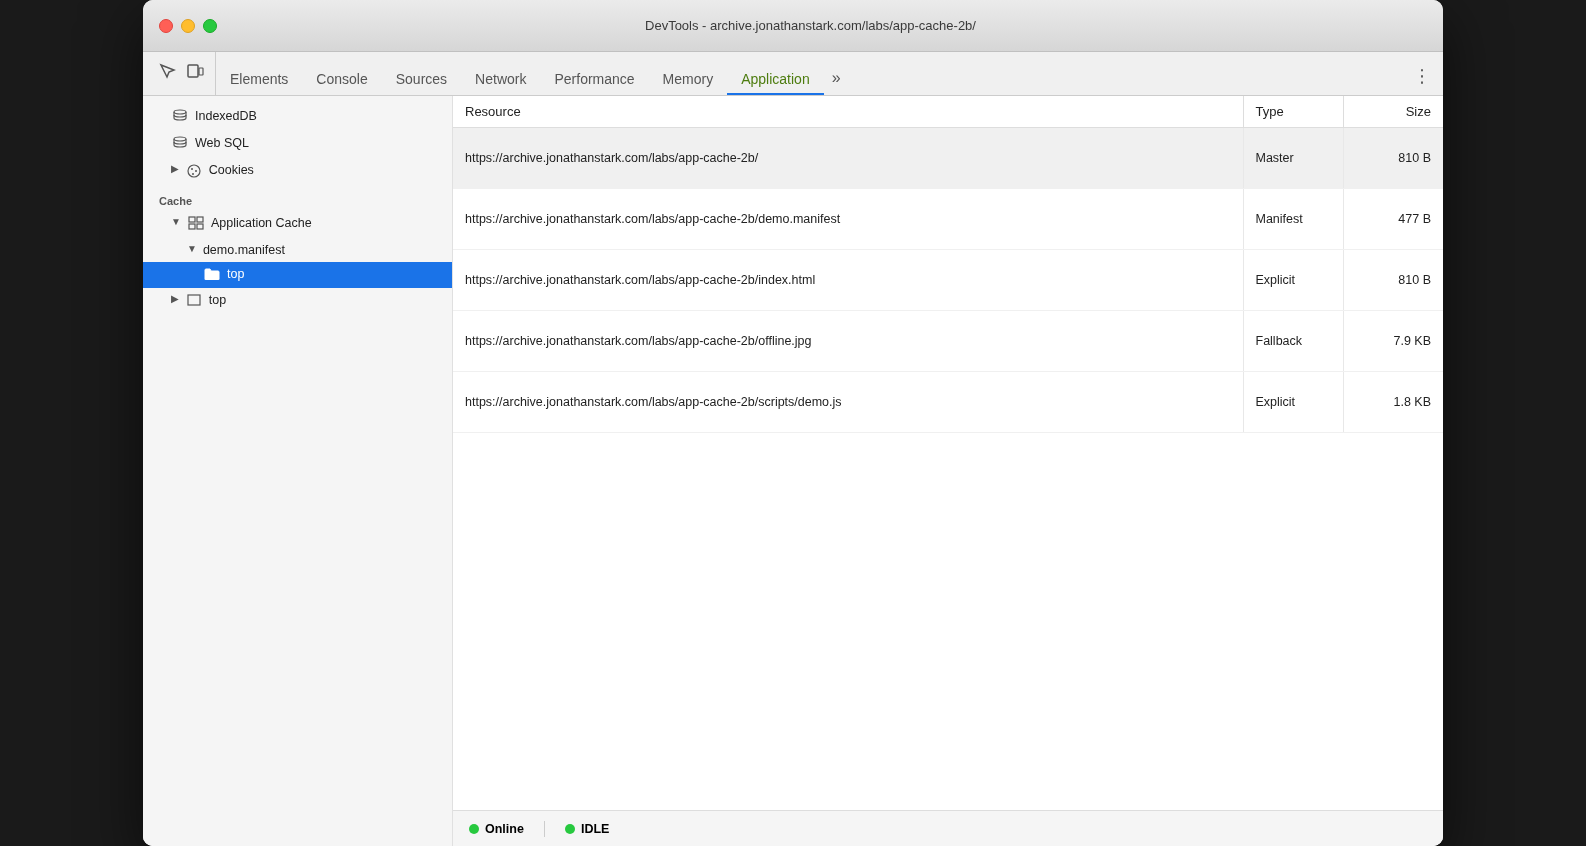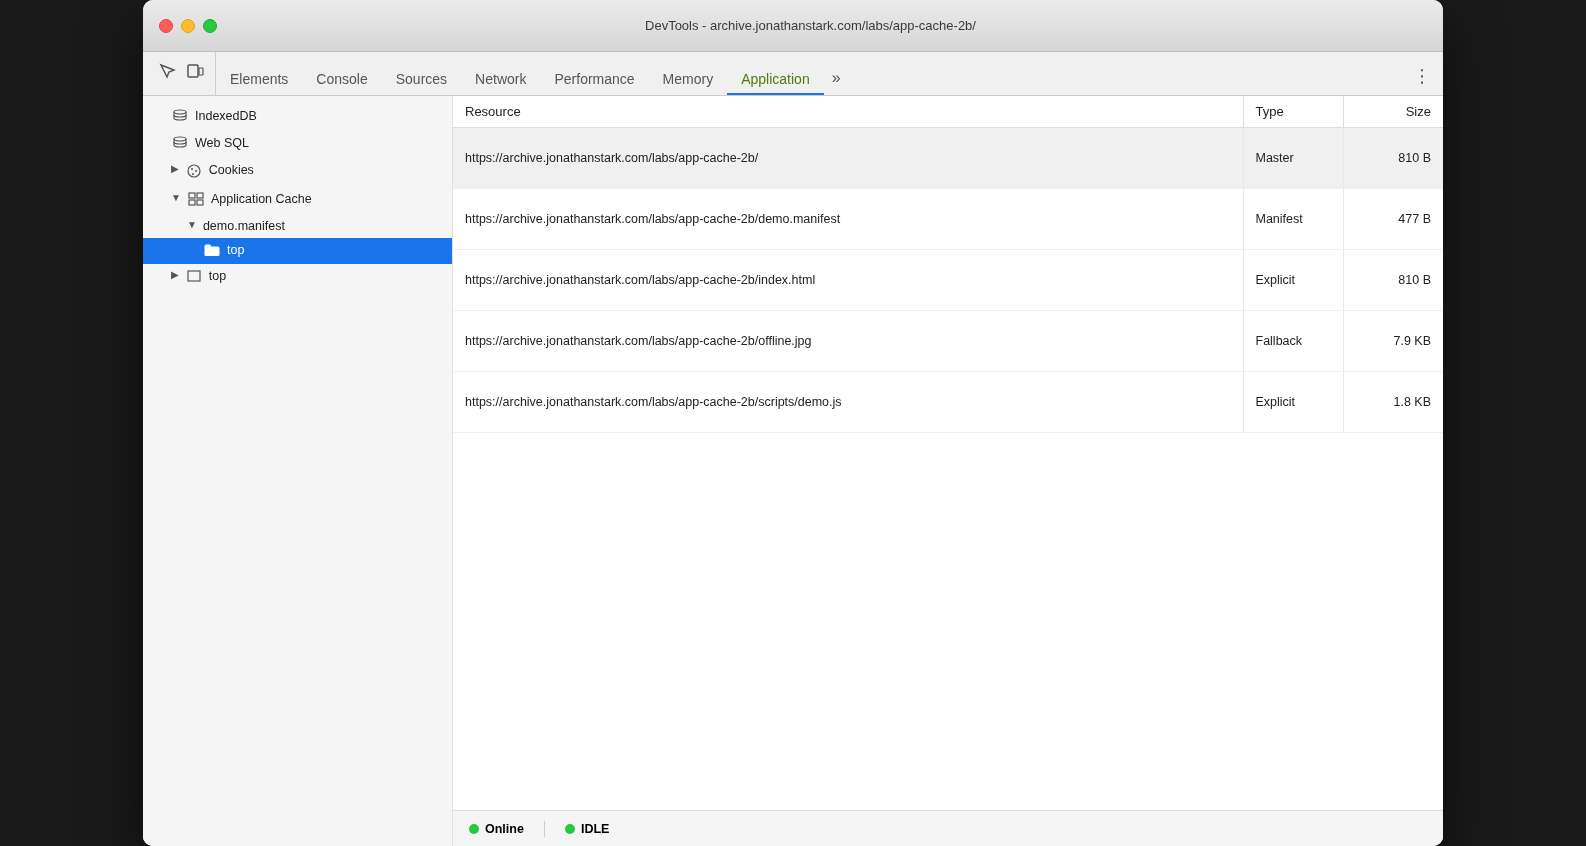--- a/index.html
+++ b/index.html
@@ -362,20 +362,21 @@
           <svg width="16" height="16" viewBox="0 0 16 16">
               <circle cx="8" cy="8" r="6" stroke="#555" stroke-width="1.2" fill="none"></circle>
               <circle cx="6" cy="6" r="1" fill="#555"></circle>
               <circle cx="10" cy="8" r="1" fill="#555"></circle>
               <circle cx="7" cy="11" r="1" fill="#555"></circle>
             </svg>
         </span>
         <span>Cookies</span>
       </div>
 
+      <div class="sidebar-section-label">Cache</div>
       <div class="sidebar-item indented-1">
         <span class="sidebar-arrow">▼</span>
         <span class="sidebar-icon">
           <svg width="16" height="14" viewBox="0 0 16 14">
               <rect x="1" y="1" width="6" height="5" stroke="#555" stroke-width="1.2" fill="none"></rect>
               <rect x="9" y="1" width="6" height="5" stroke="#555" stroke-width="1.2" fill="none"></rect>
               <rect x="1" y="8" width="6" height="5" stroke="#555" stroke-width="1.2" fill="none"></rect>
               <rect x="9" y="8" width="6" height="5" stroke="#555" stroke-width="1.2" fill="none"></rect>
             </svg>
         </span>

